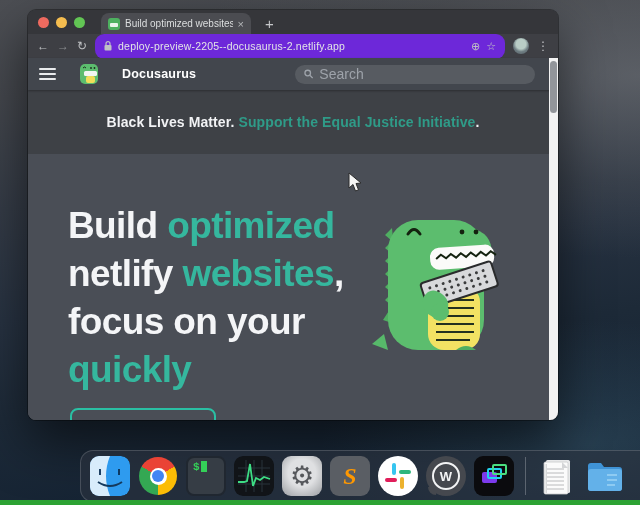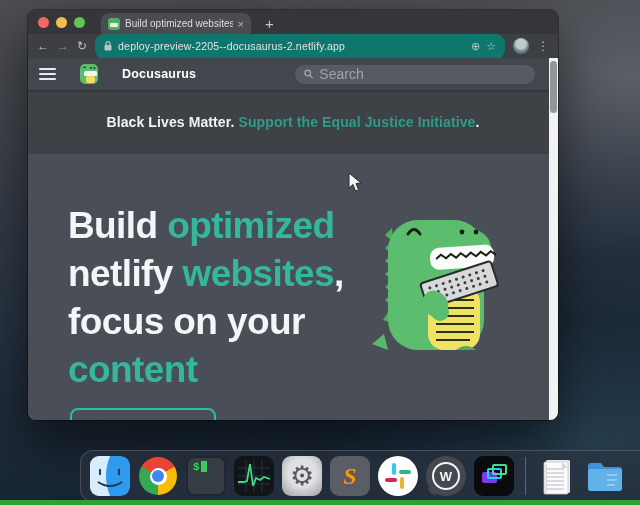--- a/index.html
+++ b/index.html
@@ -29,21 +29,21 @@
     display:flex; align-items:center; gap:5px; padding:0 7px; color:#dcdedf; font-size:10px; }
   .favicon { width:12px; height:12px; border-radius:3px; background:#4db05f; position:relative; flex:0 0 auto; }
   .favicon::after { content:""; position:absolute; left:2px; top:5px; width:8px; height:4px; background:#e9f5ea; border-radius:1px; }
   .tab-title { flex:1; white-space:nowrap; overflow:hidden; }
   .tab-close { font-size:11px; color:#b4b6b8; cursor:default; }
   .newtab { color:#c6c8ca; font-size:15px; margin-left:14px; line-height:21px; }
 
   .toolbar { height:24px; background:#3e3f44; display:flex; align-items:center; padding:0 9px; gap:8px; }
   .navbtn { color:#bfc1c3; font-size:12px; line-height:1; }
   .navbtn.dim { color:#8b8d90; }
-  .omnibox { flex:1; height:25px; background:#0f766e; border-radius:9px; display:flex; align-items:center;
+  .omnibox { flex:1; height:25px; background:#6d28d9; border-radius:9px; display:flex; align-items:center;
     gap:6px; padding:0 9px; color:#e3e4e6; font-size:10.5px; }
   .omnibox .url { flex:1; white-space:nowrap; overflow:hidden; letter-spacing:.2px; }
   .omni-ic { color:#c0c2c4; font-size:11px; line-height:1; }
   .avatar { width:16px; height:16px; border-radius:50%;
     background:radial-gradient(circle at 50% 38%, #b9cdc6 0 38%, #6e7d82 60%, #565f66 100%); }
   .kebab { color:#c0c2c4; font-size:12px; }
 
   
   .content { position:absolute; left:0; right:0; top:48px; bottom:0; background:#4a4e56; }
 
@@ -199,21 +199,21 @@
     </div>
 
     <div class="announcement">
       <span>Black Lives Matter.</span>
       <span>&nbsp;</span>
       <a href="#" style="color: rgb(47, 155, 136);">Support the Equal Justice Initiative</a>
       <span>.</span>
     </div>
 
     <div class="hero">
-      <h1 class="hero-title"><span style="color: rgb(244, 245, 247);">Build </span><span style="color: rgb(53, 183, 158);">optimized</span><span style="color: rgb(244, 245, 247);"> netlify </span><span style="color: rgb(53, 183, 158);">websites</span><span style="color: rgb(244, 245, 247);">, focus on your </span><span style="color: rgb(53, 183, 158);">content</span></h1>
+      <h1 class="hero-title"><span style="color: rgb(244, 245, 247);">Build </span><span style="color: rgb(53, 183, 158);">optimized</span><span style="color: rgb(244, 245, 247);"> netlify </span><span style="color: rgb(53, 183, 158);">websites</span><span style="color: rgb(244, 245, 247);">, focus on your </span><span style="color: rgb(53, 183, 158);">quickly</span></h1>
 
       <svg class="dino" viewBox="0 0 130 148">
 
         <path d="M22 20 l-7 7 7 6 -7 7 7 6 -7 7 7 6 -7 7 7 6 -7 7 7 6 -7 7 7 6 -9 14 18 6 z" fill="#4fae61"></path>
         <path d="M14 126 l-12 10 16 6 z" fill="#57b96a"></path>
 
         <rect x="18" y="12" width="96" height="130" rx="30" fill="#5cbd6e"></rect>
         <path d="M100 20 q22 4 22 26 v20 l-24 2 z" fill="#5cbd6e"></path>
 
         <rect x="58" y="78" width="52" height="64" rx="16" fill="#f2e263"></rect>

